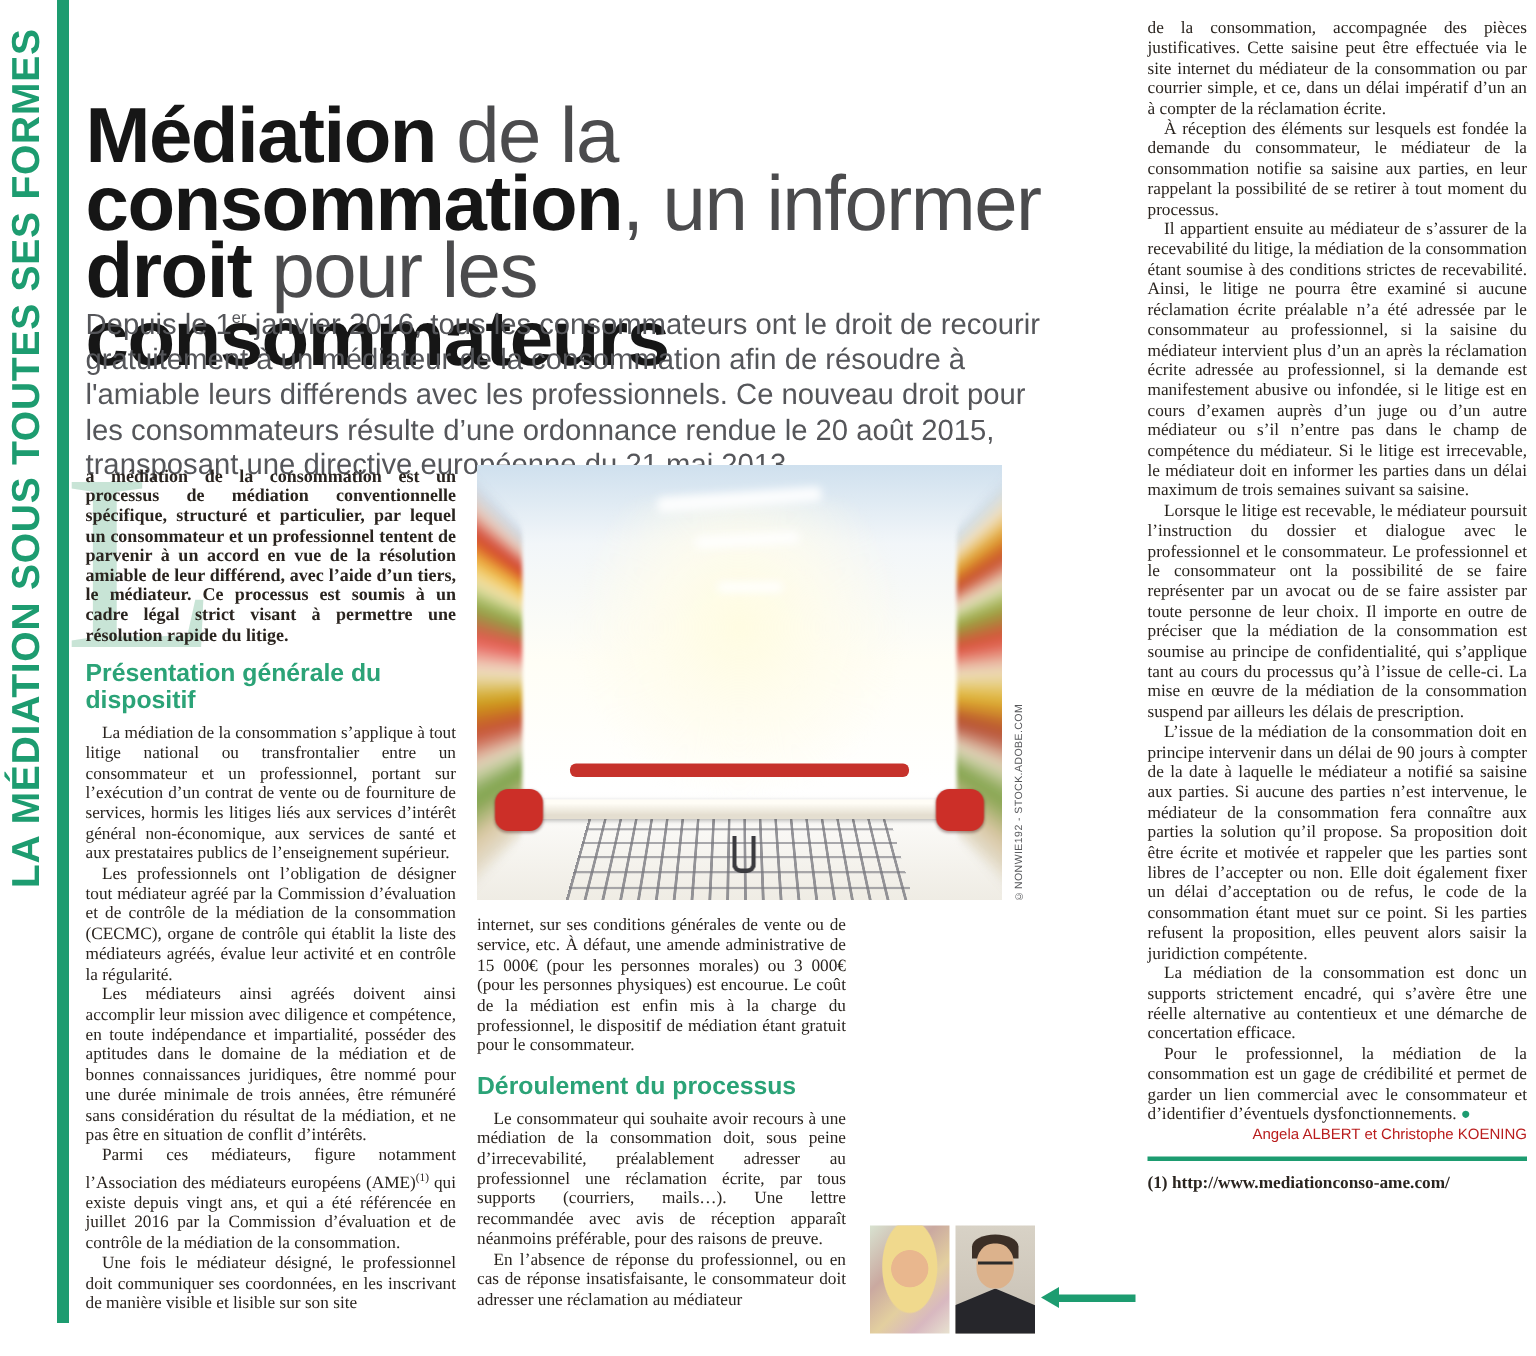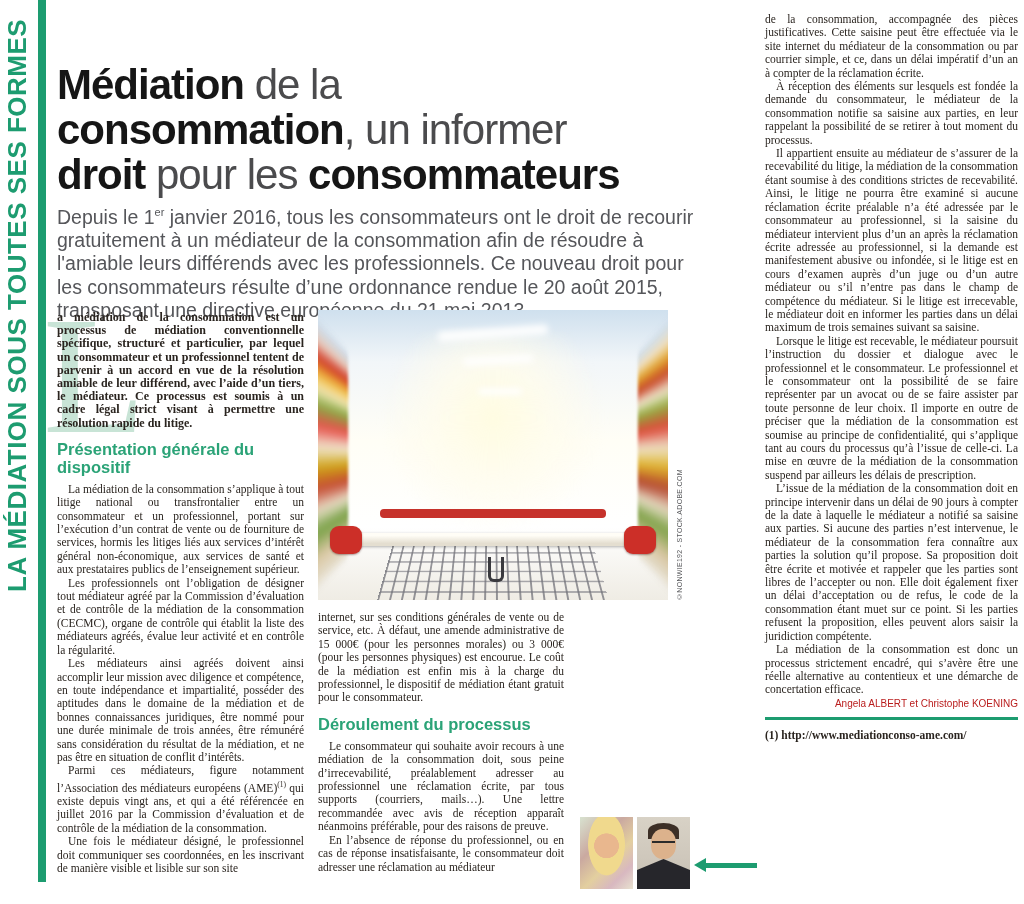--- a/index.html
+++ b/index.html
@@ -7,21 +7,21 @@
         font-family:"Liberation Serif",serif;color:#2a241f;}
 
   
   .vbar{position:absolute;left:38px;top:0;width:8px;height:882px;background:#1d9c70;}
   .vtext{position:absolute;left:2px;top:0;height:592px;writing-mode:vertical-rl;
          transform:rotate(180deg);font-family:"Liberation Sans",sans-serif;
          font-weight:700;font-size:26px;letter-spacing:.5px;color:#1d9c70;white-space:nowrap;}
 
   
   .headline{position:absolute;left:57px;top:34px;width:652px;
-            font-family:"Liberation Sans",sans-serif;font-size:42px;line-height:45px;
+            font-family:"Liberation Sans",sans-serif;font-size:52px;line-height:45px;
             letter-spacing:-1px;}
   .headline .hb{font-weight:700;color:#161616;}
   .headline .hl{font-weight:400;color:#4b4b4d;}
 
   
   .intro{position:absolute;left:57px;top:181px;width:648px;
          font-family:"Liberation Sans",sans-serif;font-size:19.5px;line-height:23.5px;
          color:#55565a;}
   .intro sup{font-size:11px;}
 
@@ -175,19 +175,20 @@
     <div class="arrow-head"></div>
     <div class="arrow-shaft"></div>
   </div>
 
   <div class="col col3">
     <p>de la consommation, accompagnée des pièces justificatives. Cette saisine peut être effectuée via le site internet du médiateur de la consommation ou par courrier simple, et ce, dans un délai impératif d’un an à compter de la réclamation écrite.</p>
     <p class="ind">À réception des éléments sur lesquels est fondée la demande du consommateur, le médiateur de la consommation notifie sa saisine aux parties, en leur rappelant la possibilité de se retirer à tout moment du processus.</p>
     <p class="ind">Il appartient ensuite au médiateur de s’assurer de la recevabilité du litige, la médiation de la consommation étant soumise à des conditions strictes de recevabilité. Ainsi, le litige ne pourra être examiné si aucune réclamation écrite préalable n’a été adressée par le consommateur au professionnel, si la saisine du médiateur intervient plus d’un an après la réclamation écrite adressée au professionnel, si la demande est manifestement abusive ou infondée, si le litige est en cours d’examen auprès d’un juge ou d’un autre médiateur ou s’il n’entre pas dans le champ de compétence du médiateur. Si le litige est irrecevable, le médiateur doit en informer les parties dans un délai maximum de trois semaines suivant sa saisine.</p>
     <p class="ind">Lorsque le litige est recevable, le médiateur poursuit l’instruction du dossier et dialogue avec le professionnel et le consommateur. Le professionnel et le consommateur ont la possibilité de se faire représenter par un avocat ou de se faire assister par toute personne de leur choix. Il importe en outre de préciser que la médiation de la consommation est soumise au principe de confidentialité, qui s’applique tant au cours du processus qu’à l’issue de celle-ci. La mise en œuvre de la médiation de la consommation suspend par ailleurs les délais de prescription.</p>
     <p class="ind">L’issue de la médiation de la consommation doit en principe intervenir dans un délai de 90 jours à compter de la date à laquelle le médiateur a notifié sa saisine aux parties. Si aucune des parties n’est intervenue, le médiateur de la consommation fera connaître aux parties la solution qu’il propose. Sa proposition doit être écrite et motivée et rappeler que les parties sont libres de l’accepter ou non. Elle doit également fixer un délai d’acceptation ou de refus, le code de la consommation étant muet sur ce point. Si les parties refusent la proposition, elles peuvent alors saisir la juridiction compétente.</p>
-    <p class="ind">La médiation de la consommation est donc un processus strictement encadré, qui s’avère être une réelle alternative au contentieux et une démarche de concertation efficace.</p>
+    <p class="ind">La médiation de la consommation est donc un supports strictement encadré, qui s’avère être une réelle alternative au contentieux et une démarche de concertation efficace.</p>
+    <p class="ind"><span>Pour le professionnel, la médiation de la consommation est un gage de crédibilité et permet de garder un lien commercial avec le consommateur et d’identifier d’éventuels dysfonctionnements. </span><span class="bullet">●</span></p>
     <p class="byline">Angela ALBERT et Christophe KOENING</p>
     <div class="rule"></div>
     <p class="footnote">(1) http://www.mediationconso-ame.com/</p>
   </div>
 
 </div>
 
 </body></html>

